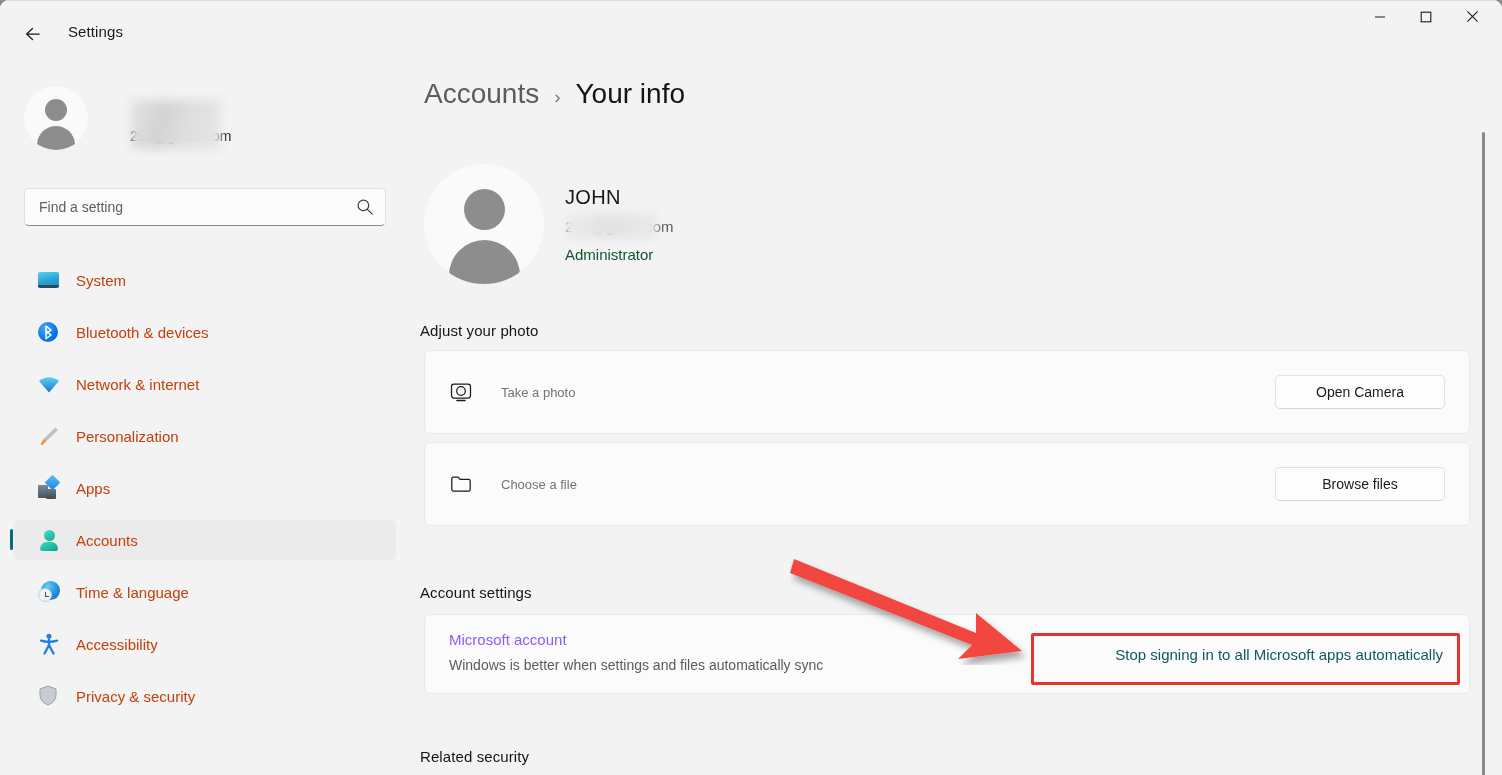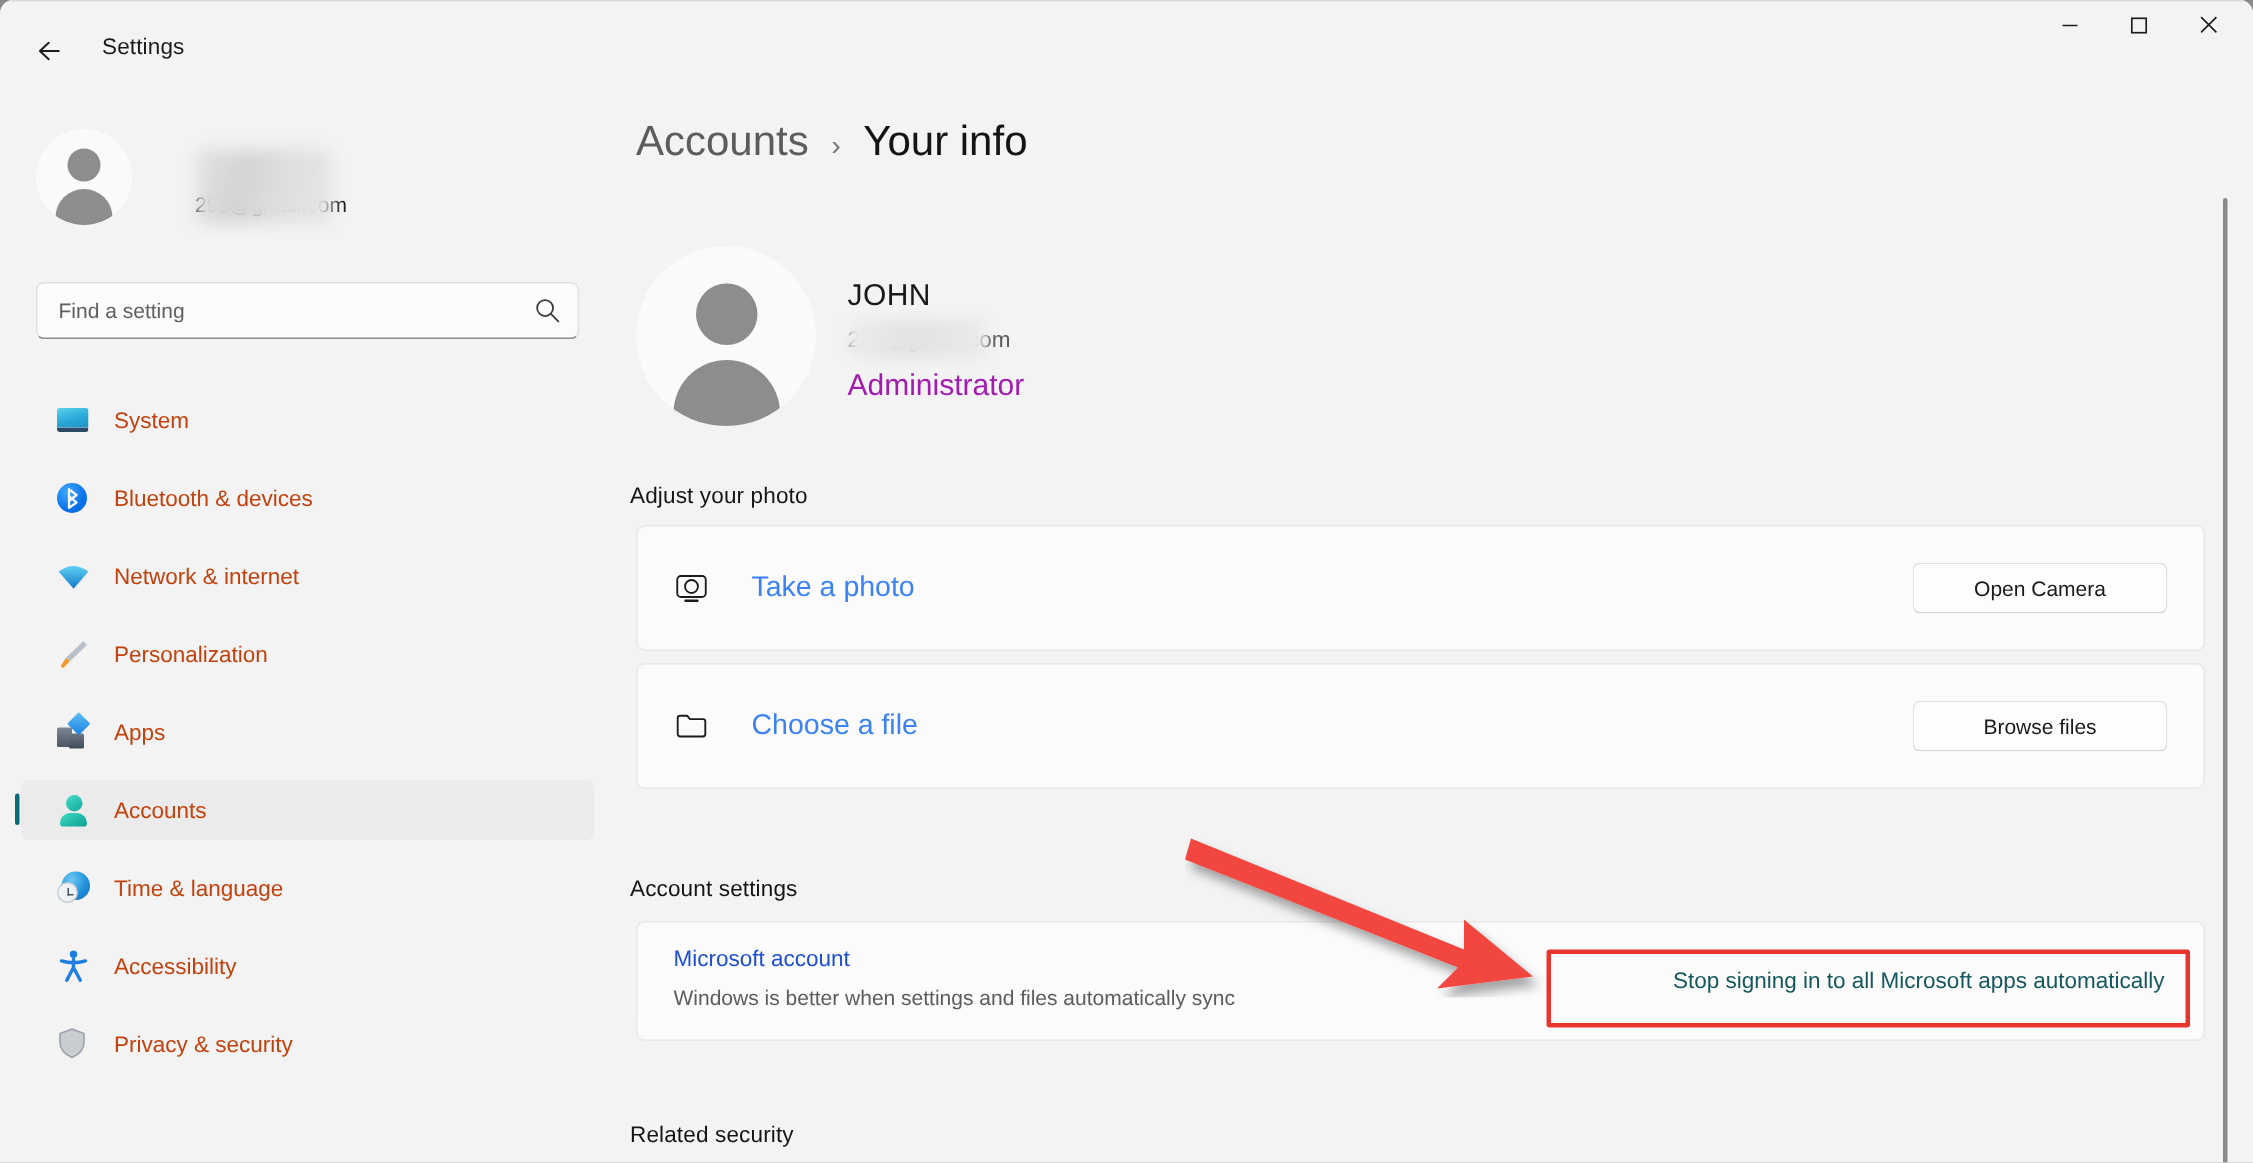--- a/index.html
+++ b/index.html
@@ -280,21 +280,21 @@
   }
   #user-email-blur {
     position: absolute; left: 141px; top: 49px;
     width: 92px; height: 26px;
     background: linear-gradient(100deg,#eeeeee 0%,#e2e2e2 45%,#ebebeb 100%);
     filter: blur(4px);
     border-radius: 2px;
   }
   #user-role {
     position: absolute; left: 141px; top: 82px;
-    font-size: 20px; color: #a21caf;
+    font-size: 15px; color: #14532d;
   }
 
   .section-title {
     position: absolute; left: 10px;
     font-size: 15px; font-weight: normal; color: #151515;
     letter-spacing: .1px;
   }
   #title-photo { top: 258px; }
   #title-account { top: 520px; }
   #title-related { top: 684px; }
@@ -311,25 +311,25 @@
   #card-ms-account { top: 550px; height: 80px; }
 
   .card-icon {
     position: absolute; left: 24px; top: 50%;
     transform: translateY(-50%);
     width: 24px; height: 24px;
   }
   .card-label {
     position: absolute; left: 76px; top: 50%;
     transform: translateY(-50%);
-    font-size: 19px; color: #3b82f6;
+    font-size: 13px; color: #737373;
   }
   .card-title2 {
     position: absolute; left: 24px; top: 16px;
-    font-size: 15px; color: #1d4ed8;
+    font-size: 15px; color: #8b5cf6;
   }
   .card-sub {
     position: absolute; left: 24px; top: 42px;
     font-size: 14px; color: #5c5c5c;
   }
   .card-btn {
     position: absolute; right: 24px; top: 50%;
     transform: translateY(-50%);
     height: 34px;
     min-width: 170px;

